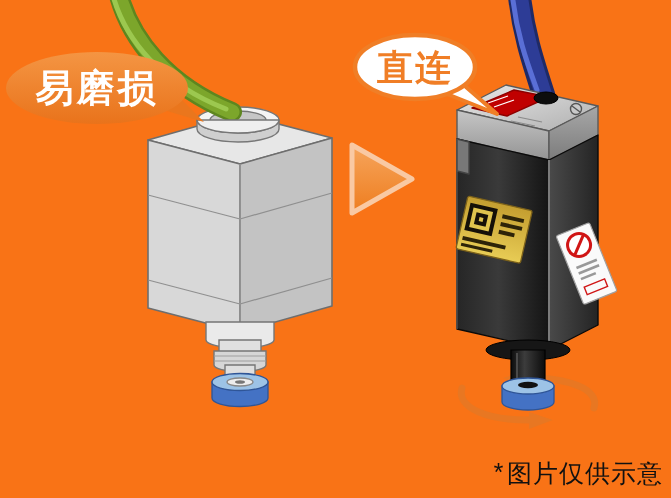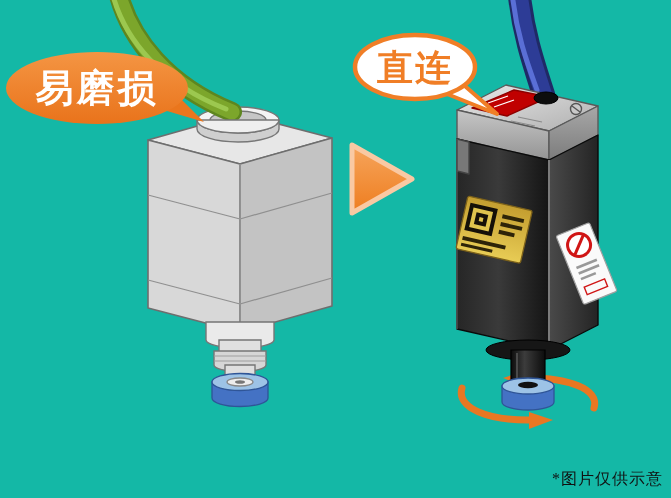--- a/index.html
+++ b/index.html
@@ -1,30 +1,30 @@
 <!DOCTYPE html>
 <html><head>
 <meta charset="utf-8">
 <style>
   html,body{margin:0;padding:0;background:#fff;}
   .canvas{
     position:relative;
     width:671px;height:498px;
-    background:#14b8a6;
+    background:#f97316;
     overflow:hidden;
     font-family:"Liberation Sans", sans-serif;
   }
   .canvas > svg{position:absolute;left:0;top:0;}
   .footnote{
     position:absolute;
     right:8px;bottom:8px;
-    font-size:16px;
+    font-size:25px;
     color:#111111;
     letter-spacing:1px;
-    font-family:Liberation Serif, serif;
+    font-family:Liberation Mono, monospace;
   }
   .callout-text-left{
     font-size:38px;font-weight:bold;fill:#ffffff;letter-spacing:3px;
     font-family:"Liberation Sans", sans-serif;
   }
   .callout-text-right{
     font-size:36px;font-weight:bold;fill:#F07E26;letter-spacing:2px;
     font-family:"Liberation Sans", sans-serif;
   }
 </style>

